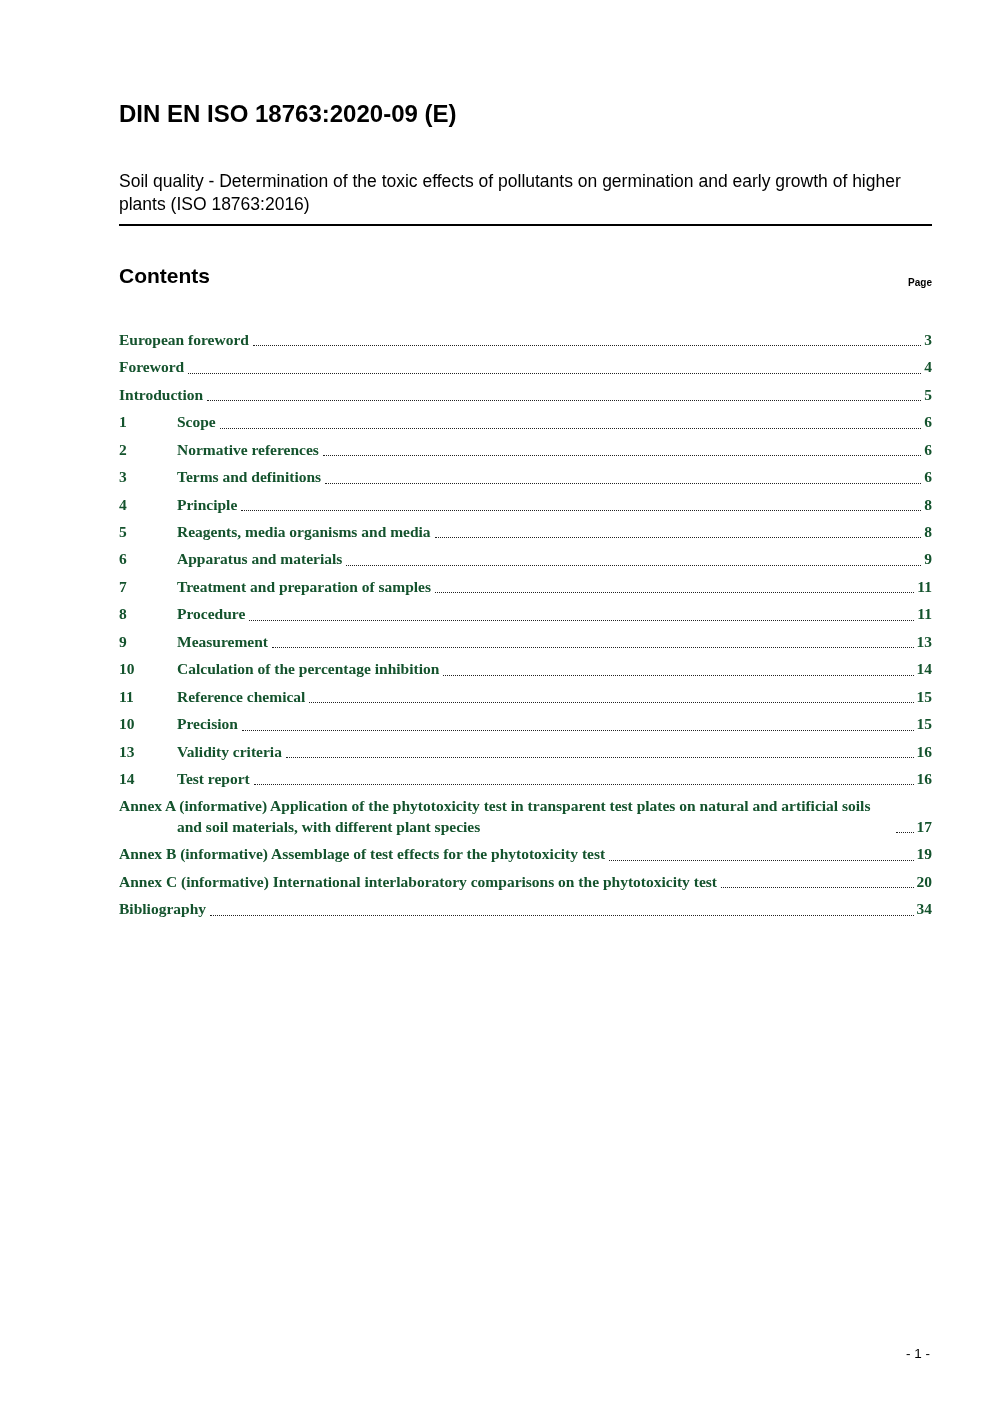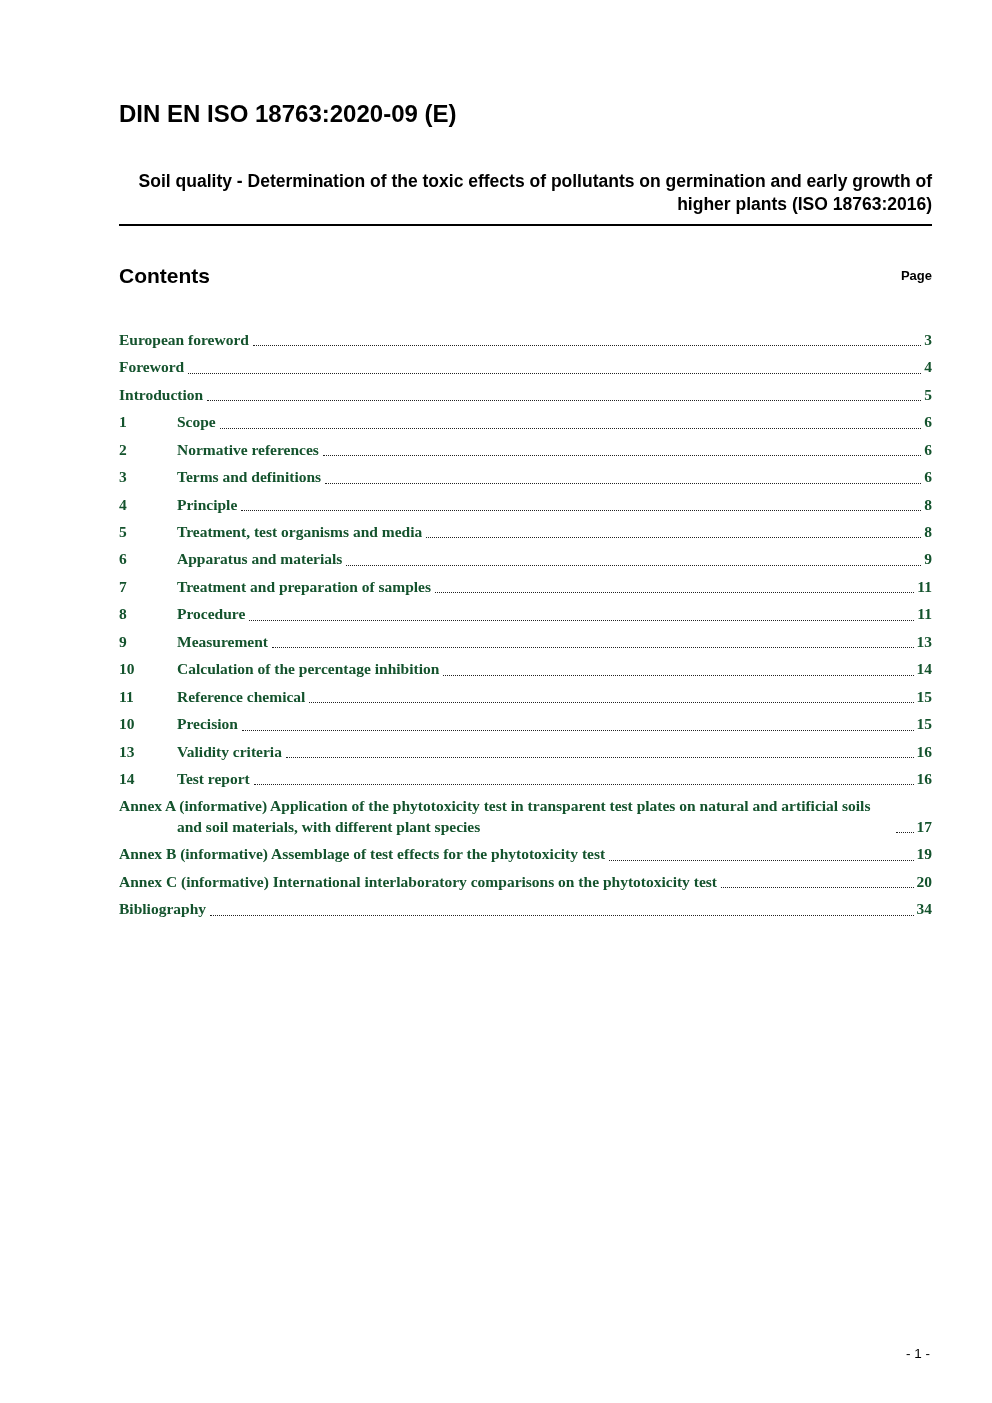--- a/index.html
+++ b/index.html
@@ -17,42 +17,41 @@
   }
   .doc-number {
     font-family: "Liberation Sans", sans-serif;
     font-weight: bold;
     font-size: 24px;
     line-height: 1.15;
   }
   .doc-title {
     margin-top: 42px;
     font-family: "Liberation Sans", sans-serif;
-    font-weight: bold;
+    font-weight: normal;
     font-size: 17.5px;
     line-height: 1.32;
     padding-bottom: 8px;
     border-bottom: 2px solid #000000;
-    text-align: right;
   }
   .contents-bar {
     margin-top: 38px;
     display: flex;
     justify-content: space-between;
-    align-items: center;
+    align-items: flex-end;
   }
   .contents-heading {
     font-family: "Liberation Sans", sans-serif;
     font-weight: bold;
     font-size: 21px;
   }
   .page-label {
     font-family: "Liberation Sans", sans-serif;
     font-weight: bold;
-    font-size: 13px;
+    font-size: 10px;
   }
   .toc-list { margin-top: 42px; }
   .toc-row {
     display: flex;
     align-items: flex-end;
     margin-bottom: 7px;
     font-family: "Liberation Serif", serif;
     font-weight: bold;
     font-size: 15.5px;
     line-height: 1.32;
@@ -144,21 +143,21 @@
 
   <div class="toc-row">
     <span class="toc-num">4</span>
     <span class="toc-label">Principle</span>
     <span class="toc-leader"></span>
     <span class="toc-page">8</span>
   </div>
 
   <div class="toc-row">
     <span class="toc-num">5</span>
-    <span class="toc-label">Treatment, test organisms and media</span>
+    <span class="toc-label">Reagents, media organisms and media</span>
     <span class="toc-leader"></span>
     <span class="toc-page">8</span>
   </div>
 
   <div class="toc-row">
     <span class="toc-num">6</span>
     <span class="toc-label">Apparatus and materials</span>
     <span class="toc-leader"></span>
     <span class="toc-page">9</span>
   </div>

